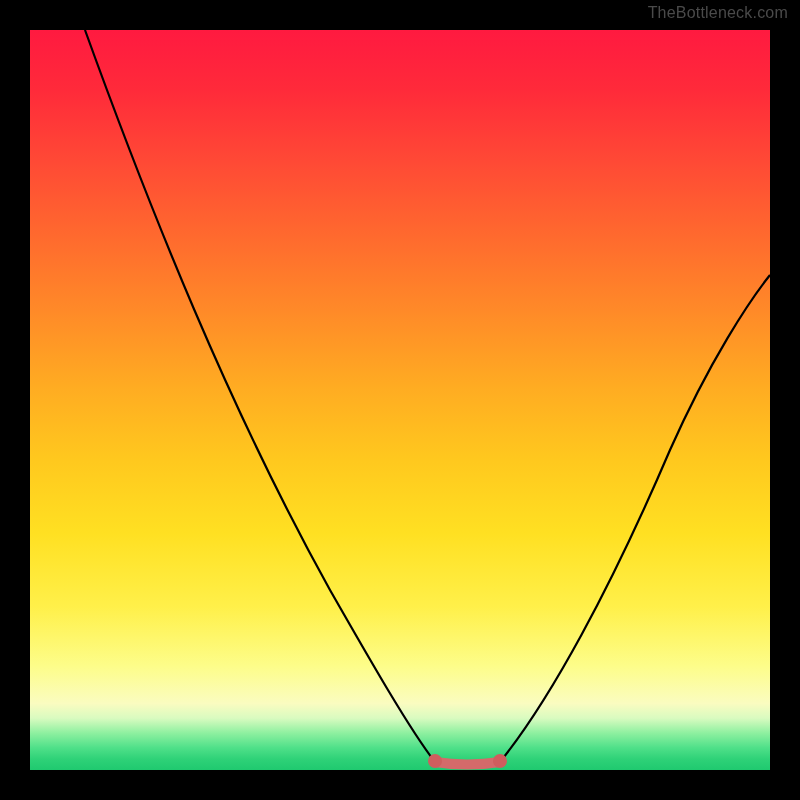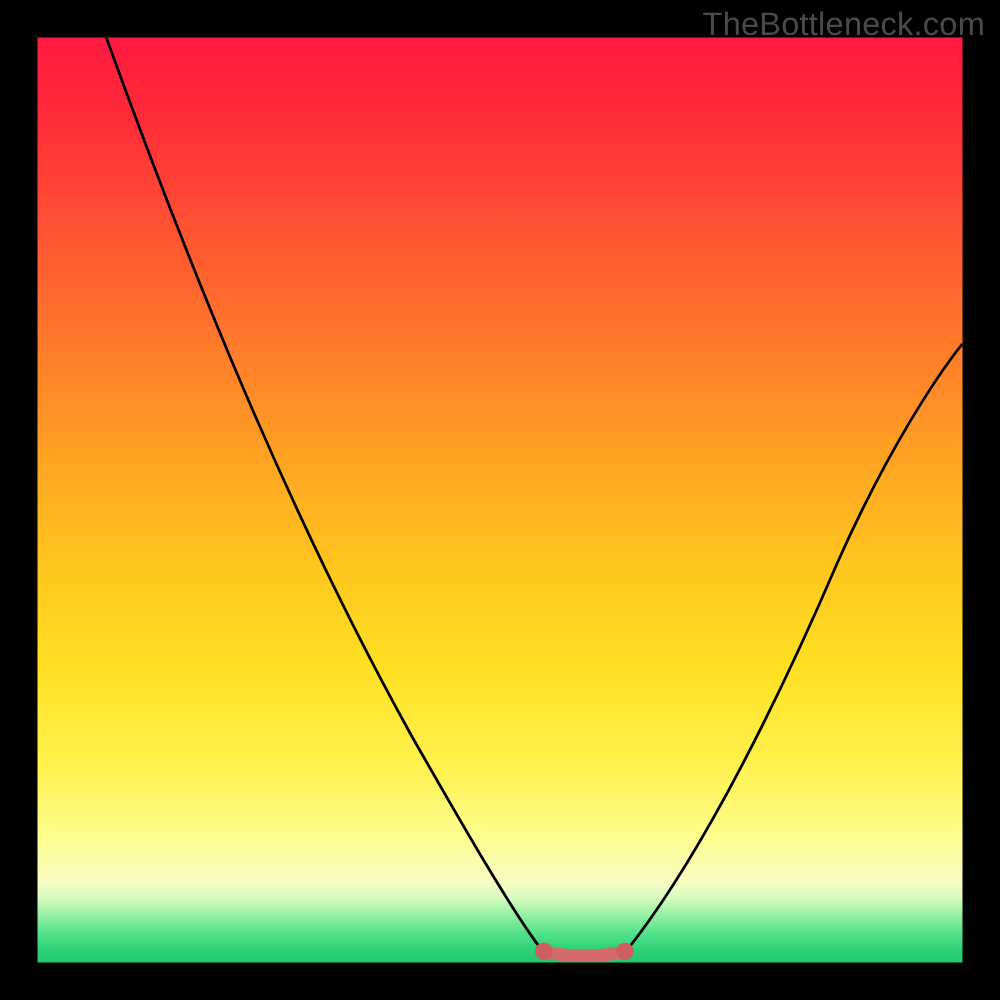--- a/index.html
+++ b/index.html
@@ -42,21 +42,21 @@
       #4fe089 97%,
       #2fd278 98.5%,
       #1fc96f 100%
     );
   }
   .watermark {
     position: absolute;
     top: 4px;
     right: 12px;
     color: #4a4a4a;
-    font-size: 26px;
+    font-size: 16px;
     font-weight: 500;
     letter-spacing: 0.2px;
     user-select: none;
   }
   svg.curves {
     position: absolute;
     left: 0;
     top: 0;
     width: 740px;
     height: 740px;

